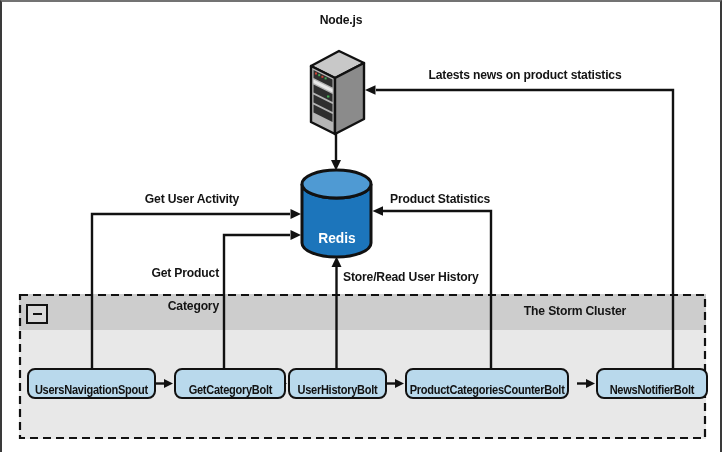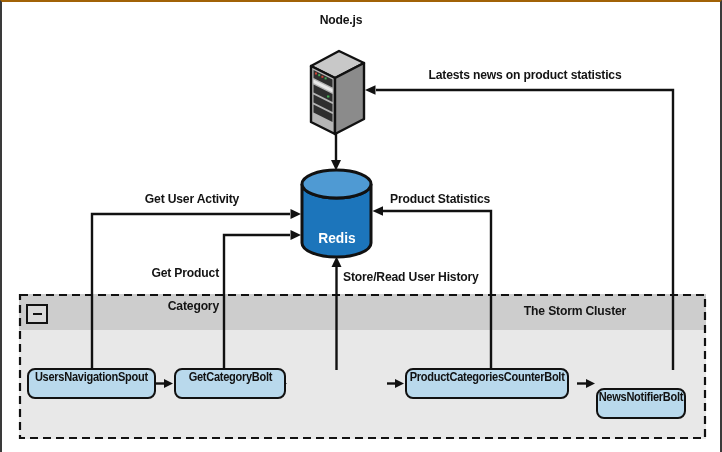--- a/index.html
+++ b/index.html
@@ -1,20 +1,20 @@
 <!DOCTYPE html>
 <html><head>
 <meta charset="utf-8">
 <style>
   html,body{margin:0;padding:0;background:#fff;}
   #figure{
     position:relative;width:722px;height:452px;background:#ffffff;
     font-family:"Liberation Sans","DejaVu Sans",sans-serif;
     overflow:hidden;box-sizing:border-box;
-    border-top:2px solid #a16207;border-left:2px solid #3a3a3a;border-right:2px solid #3a3a3a;
+    border-top:2px solid #737373;border-left:2px solid #3a3a3a;border-right:2px solid #3a3a3a;
   }
   .abs{position:absolute;}
   .lbl{
     position:absolute;font-weight:700;font-size:13.5px;color:#141414;
     letter-spacing:-0.2px;line-height:16.5px;white-space:pre-line;
   }
   .ctr{text-align:center;transform:scaleX(0.9);transform-origin:center center;}
   .lft{text-align:left;transform:scaleX(0.9);transform-origin:left center;}
   .rgt{text-align:right;transform:scaleX(0.9);transform-origin:right center;}
   
@@ -23,31 +23,31 @@
   #cluster-title{left:463px;top:301px;width:220px;font-size:13.5px;}
   #collapse-box{
     left:24px;top:302px;width:18px;height:16px;background:#d9d9d9;
     border:2px solid #111;display:flex;align-items:center;justify-content:center;
   }
   #collapse-box .bar{width:9px;height:2.5px;background:#111;}
   
   .bolt{
     position:absolute;top:366px;height:31px;box-sizing:border-box;
     background:#b9d9ec;border:2.5px solid #111;border-radius:8px;
-    display:flex;align-items:flex-start;justify-content:center;z-index:3;
+    display:flex;align-items:flex-end;justify-content:center;z-index:3;
   }
   .bolt span{
     display:block;white-space:nowrap;font-weight:700;font-size:12px;
     letter-spacing:-0.3px;color:#111;transform:scaleX(0.92);
   }
   #bolt-0{left:25px;width:129px;}
   #bolt-1{left:172px;width:112px;}
   #bolt-2{left:286px;width:99px;}
   #bolt-3{left:403px;width:164px;}
-  #bolt-4{left:594px;width:90px;margin-top:20px;}
+  #bolt-4{left:594px;width:112px;}
   #diagram-svg{left:0;top:0;z-index:2;}
   #redis-label{left:300px;top:228px;width:70px;text-align:center;color:#fff;
     font-weight:700;font-size:14.5px;z-index:3;transform:scaleX(0.95);}
   #nodejs-label{left:279px;top:10px;width:120px;}
   #lbl-latest{left:413px;top:65px;width:220px;}
   #lbl-activity{left:110px;top:189px;width:160px;}
   #lbl-prodstat{left:388px;top:189px;width:140px;}
   #lbl-getprod{left:97px;top:246px;width:120px;}
   #lbl-store{left:341px;top:267px;width:190px;}
   .z3{z-index:3;}
@@ -137,20 +137,23 @@
   <div class="lbl lft z3" id="lbl-store">Store/Read User History</div>
   <div class="lbl ctr z3" id="cluster-title">The Storm Cluster</div>
   <div class="abs" id="redis-label">Redis</div>
 
   <div class="bolt" id="bolt-0">
     <span>UsersNavigationSpout</span>
   </div>
   <div class="bolt" id="bolt-1">
     <span>GetCategoryBolt</span>
   </div>
+  <div class="bolt" id="bolt-2">
+    <span>UserHistoryBolt</span>
+  </div>
   <div class="bolt" id="bolt-3">
     <span>ProductCategoriesCounterBolt</span>
   </div>
   <div class="bolt" id="bolt-4">
     <span>NewsNotifierBolt</span>
   </div>
 
 </div>
 
 </body></html>

